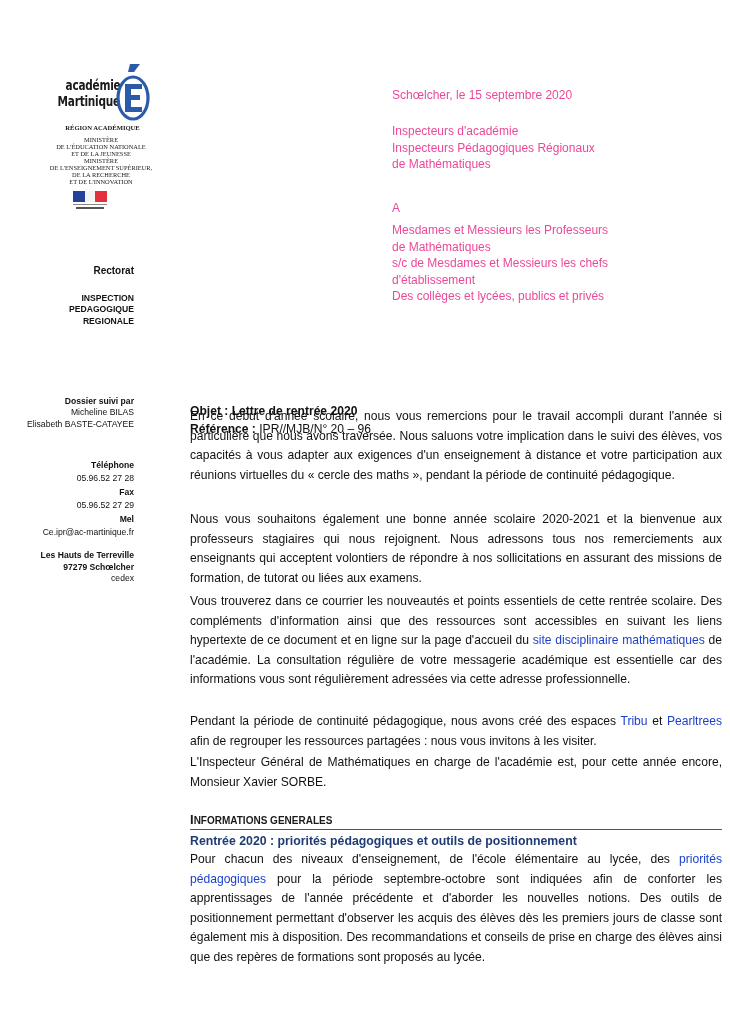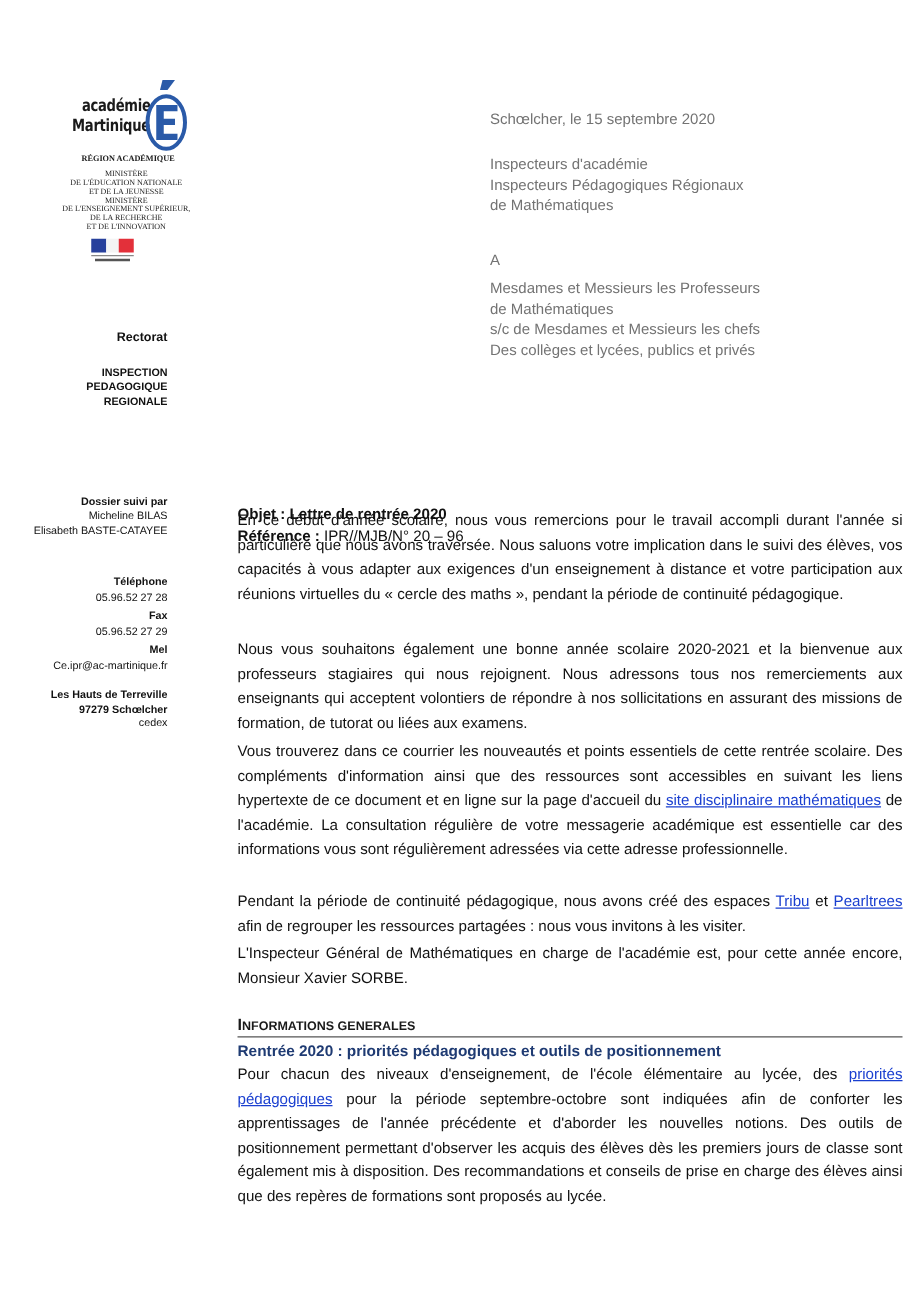--- a/index.html
+++ b/index.html
@@ -78,21 +78,21 @@
     #rectorat { top: 265px; font-size: 10px; font-weight: bold; }
     #inspection { top: 293px; font-weight: bold; }
     #dossier { top: 396px; margin-left: 28px; }
     #telephone { top: 460px; }
 
     
     .hdr {
       left: 392px;
       font-size: 12px;
       line-height: 16.5px;
-      color: #737373;
+      color: #ec4899;
       white-space: nowrap;
     }
     #date-line { top: 87px; }
     #sender { top: 123px; }
     #a-line { top: 200px; }
     #recipients { top: 222px; }
 
     
     .main {
       left: 190px; width: 532px;
@@ -106,21 +106,20 @@
     #objet { top: 358px; line-height: 18px; text-align: left; }
     #objet .lbl { font-weight: bold; margin-top: 44px; }
     #p1 { top: 407px; }
     #p2 { top: 510px; }
     #p3 { top: 592px; }
     #p4 { top: 712px; }
     #p5 { top: 753px; }
 
     a.lnk {
       color: #1a3fd0;
-      text-decoration: underline;
       cursor: pointer;
     }
 
     #section-head {
       left: 190px; top: 812px; width: 532px;
       border-bottom: 1px solid #555;
       padding-bottom: 2px;
       font-weight: bold;
       font-size: 12px;
       color: #1a1a1a;
@@ -205,20 +204,21 @@
   <div>Inspecteurs Pédagogiques Régionaux</div>
   <div>de Mathématiques</div>
 </div>
 
 <div id="a-line" class="abs hdr">A</div>
 
 <div id="recipients" class="abs hdr">
   <div>Mesdames et Messieurs les Professeurs</div>
   <div>de Mathématiques</div>
   <div>s/c de Mesdames et Messieurs les chefs</div>
+  <div>d'établissement</div>
   <div>Des collèges et lycées, publics et privés</div>
 </div>
 
 <div id="objet" class="abs main">
   <div class="lbl">Objet : Lettre de rentrée 2020</div>
   <div>
     <span class="lbl">Référence :</span><span> IPR//MJB/N° 20 – 96</span>
   </div>
 </div>
 

